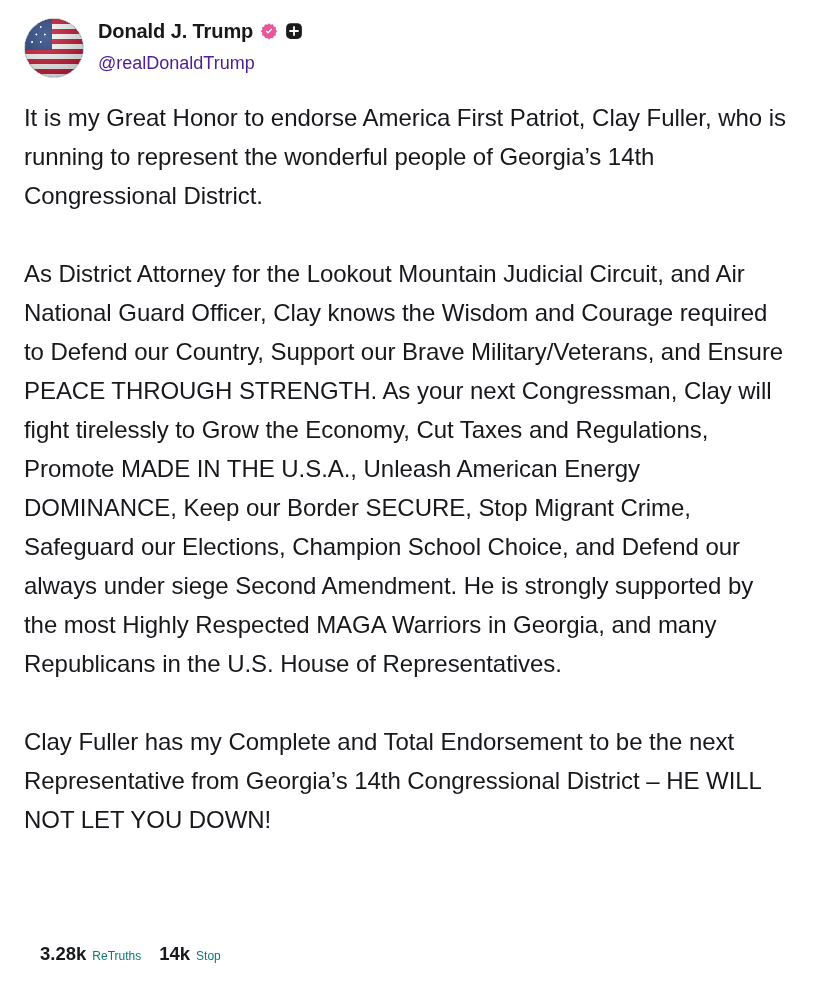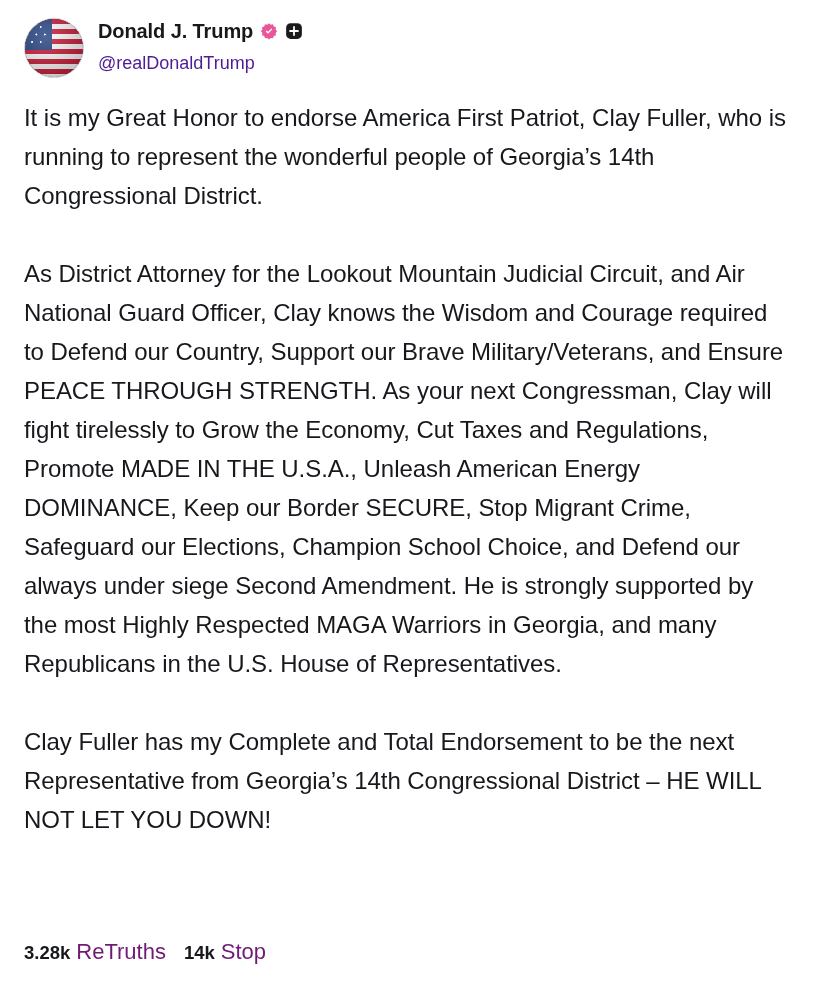--- a/index.html
+++ b/index.html
@@ -105,21 +105,21 @@
     letter-spacing: -0.05px;
   }
   .post-body p {
     margin: 0 0 39px 0;
   }
   .post-body p:last-child {
     margin-bottom: 0;
   }
   .post-footer {
     position: absolute;
-    left: 24px;
+    left: 40px;
     right: 24px;
     bottom: 22px;
     display: flex;
     align-items: baseline;
     justify-content: space-between;
     font-size: 18px;
   }
   .stats {
     display: flex;
     align-items: baseline;
@@ -129,22 +129,22 @@
     display: inline-flex;
     align-items: baseline;
     gap: 6px;
   }
   .stat .num {
     font-weight: bold;
     color: #16181c;
     font-size: 18.5px;
   }
   .stat .lbl {
-    color: #701a75;
-    font-size: 22px;
+    color: #0f766e;
+    font-size: 12px;
   }
   .timestamp {
     color: #6b7280;
     font-size: 18px;
   }
 </style>
 </head>
 <body>
 
 <div class="post-card">

